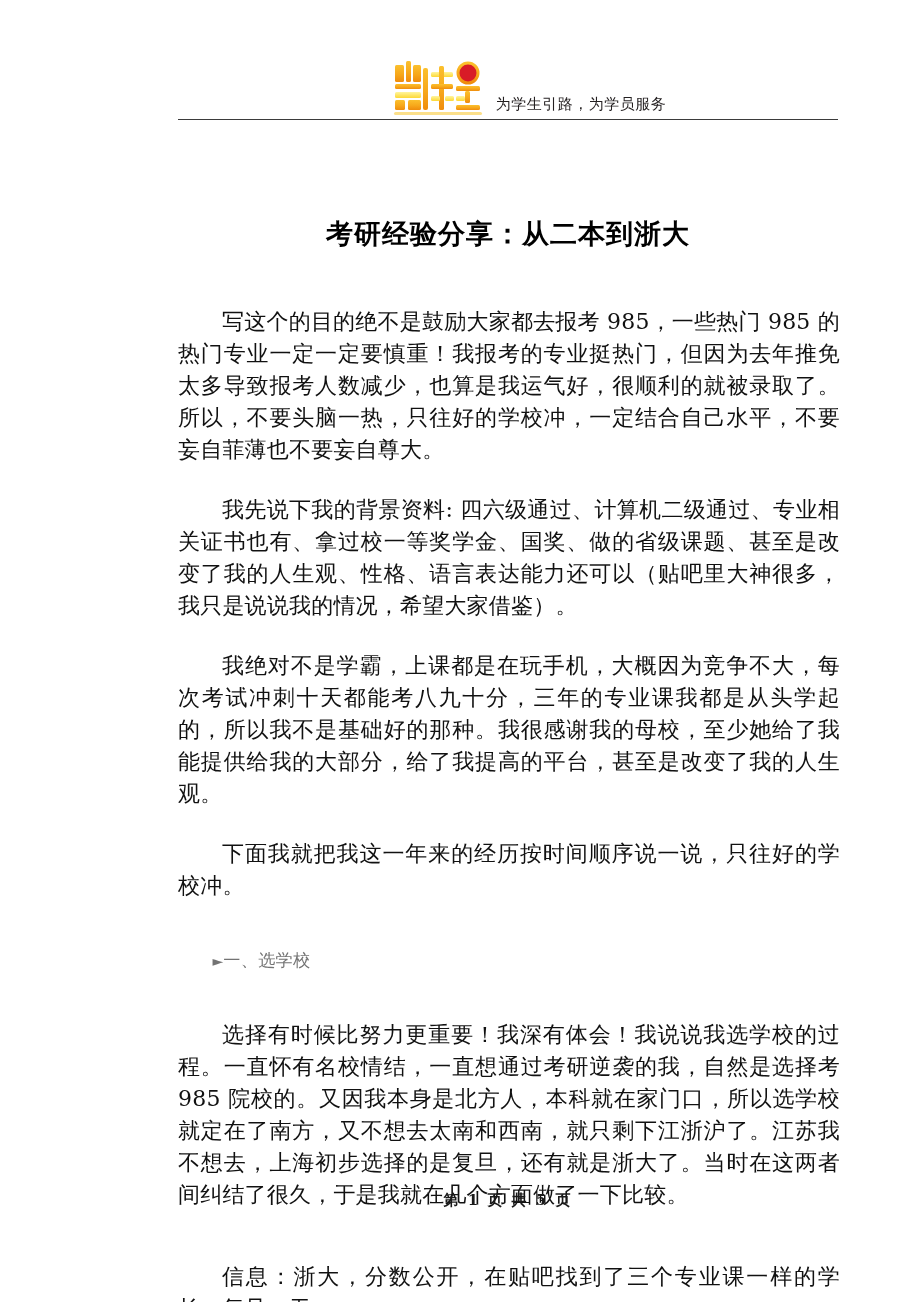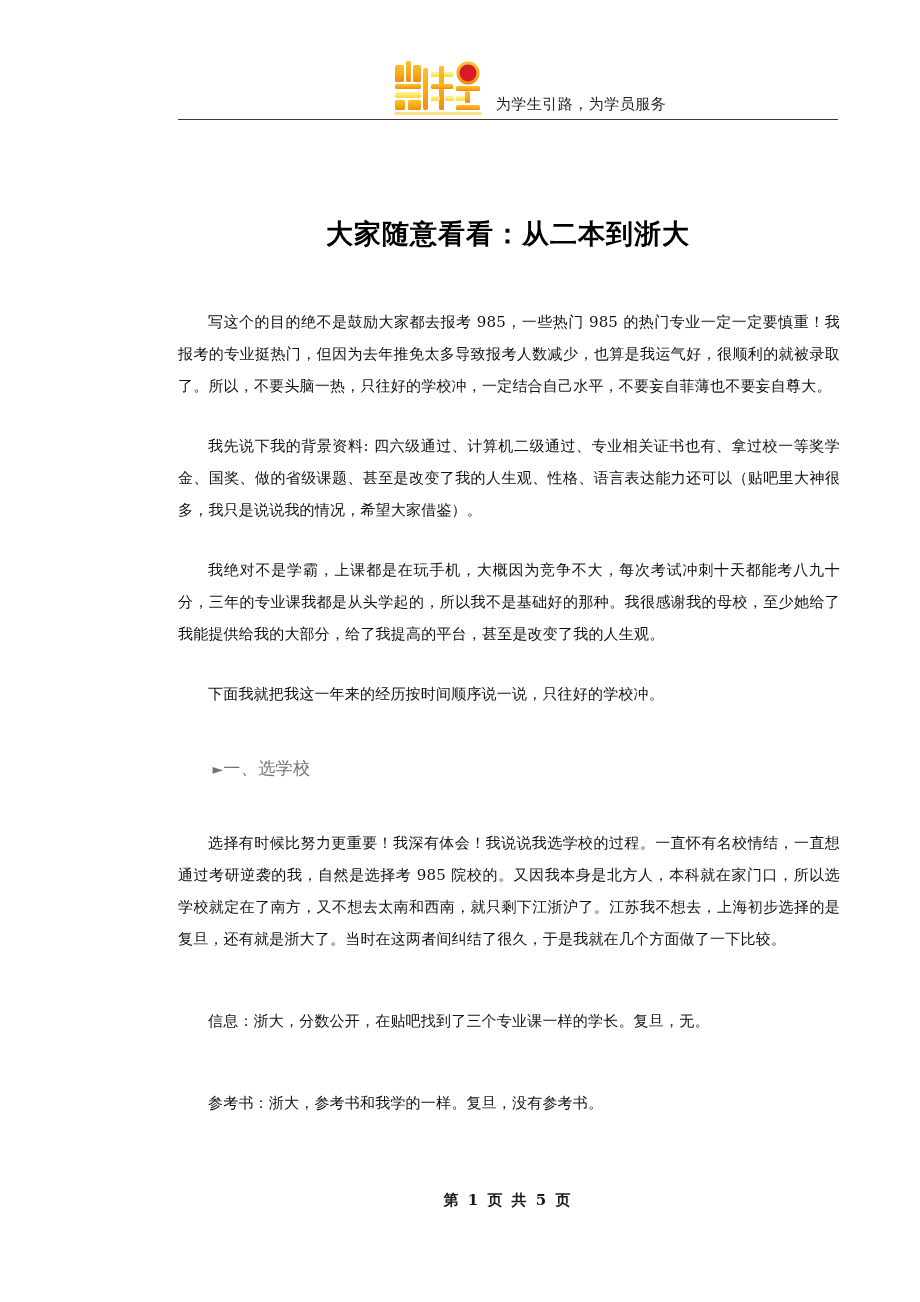--- a/index.html
+++ b/index.html
@@ -84,21 +84,21 @@
 
   
   .body-wrap {
     position: absolute;
     left: 130px;
     top: 306px;
     width: 662px;
   }
   p.para {
     margin: 0 0 28px 0;
-    font-size: 15px;
+    font-size: 22px;
     line-height: 32px;
     text-align: justify;
     text-justify: inter-ideograph;
     text-indent: 2em;
     letter-spacing: 0.2px;
     color: #111;
   }
   p.para:last-child { margin-bottom: 0; }
 
   p.heading {
@@ -181,21 +181,21 @@
           <rect x="4" y="54" width="88" height="3" rx="1.5" fill="#fce08a"></rect>
         </svg>
       </div>
 
       <div class="tagline">为学生引路，为学员服务</div>
     </div>
   </div>
 
   <div class="header-rule"></div>
 
-  <div class="doc-title">大家随意看看：从二本到浙大</div>
+  <div class="doc-title">考研经验分享：从二本到浙大</div>
 
   <div class="body-wrap">
 
     <p class="para">写这个的目的绝不是鼓励大家都去报考 985，一些热门 985 的热门专业一定一定要慎重！我报考的专业挺热门，但因为去年推免太多导致报考人数减少，也算是我运气好，很顺利的就被录取了。所以，不要头脑一热，只往好的学校冲，一定结合自己水平，不要妄自菲薄也不要妄自尊大。</p>
     <p class="para">我先说下我的背景资料: 四六级通过、计算机二级通过、专业相关证书也有、拿过校一等奖学金、国奖、做的省级课题、甚至是改变了我的人生观、性格、语言表达能力还可以（贴吧里大神很多，我只是说说我的情况，希望大家借鉴）。</p>
     <p class="para">我绝对不是学霸，上课都是在玩手机，大概因为竞争不大，每次考试冲刺十天都能考八九十分，三年的专业课我都是从头学起的，所以我不是基础好的那种。我很感谢我的母校，至少她给了我能提供给我的大部分，给了我提高的平台，甚至是改变了我的人生观。</p>
     <p class="para gap-lg">下面我就把我这一年来的经历按时间顺序说一说，只往好的学校冲。</p>
 
     <p class="heading gap-lg"><span class="bullet-tri">►</span><span>一、选学校</span></p>
 

